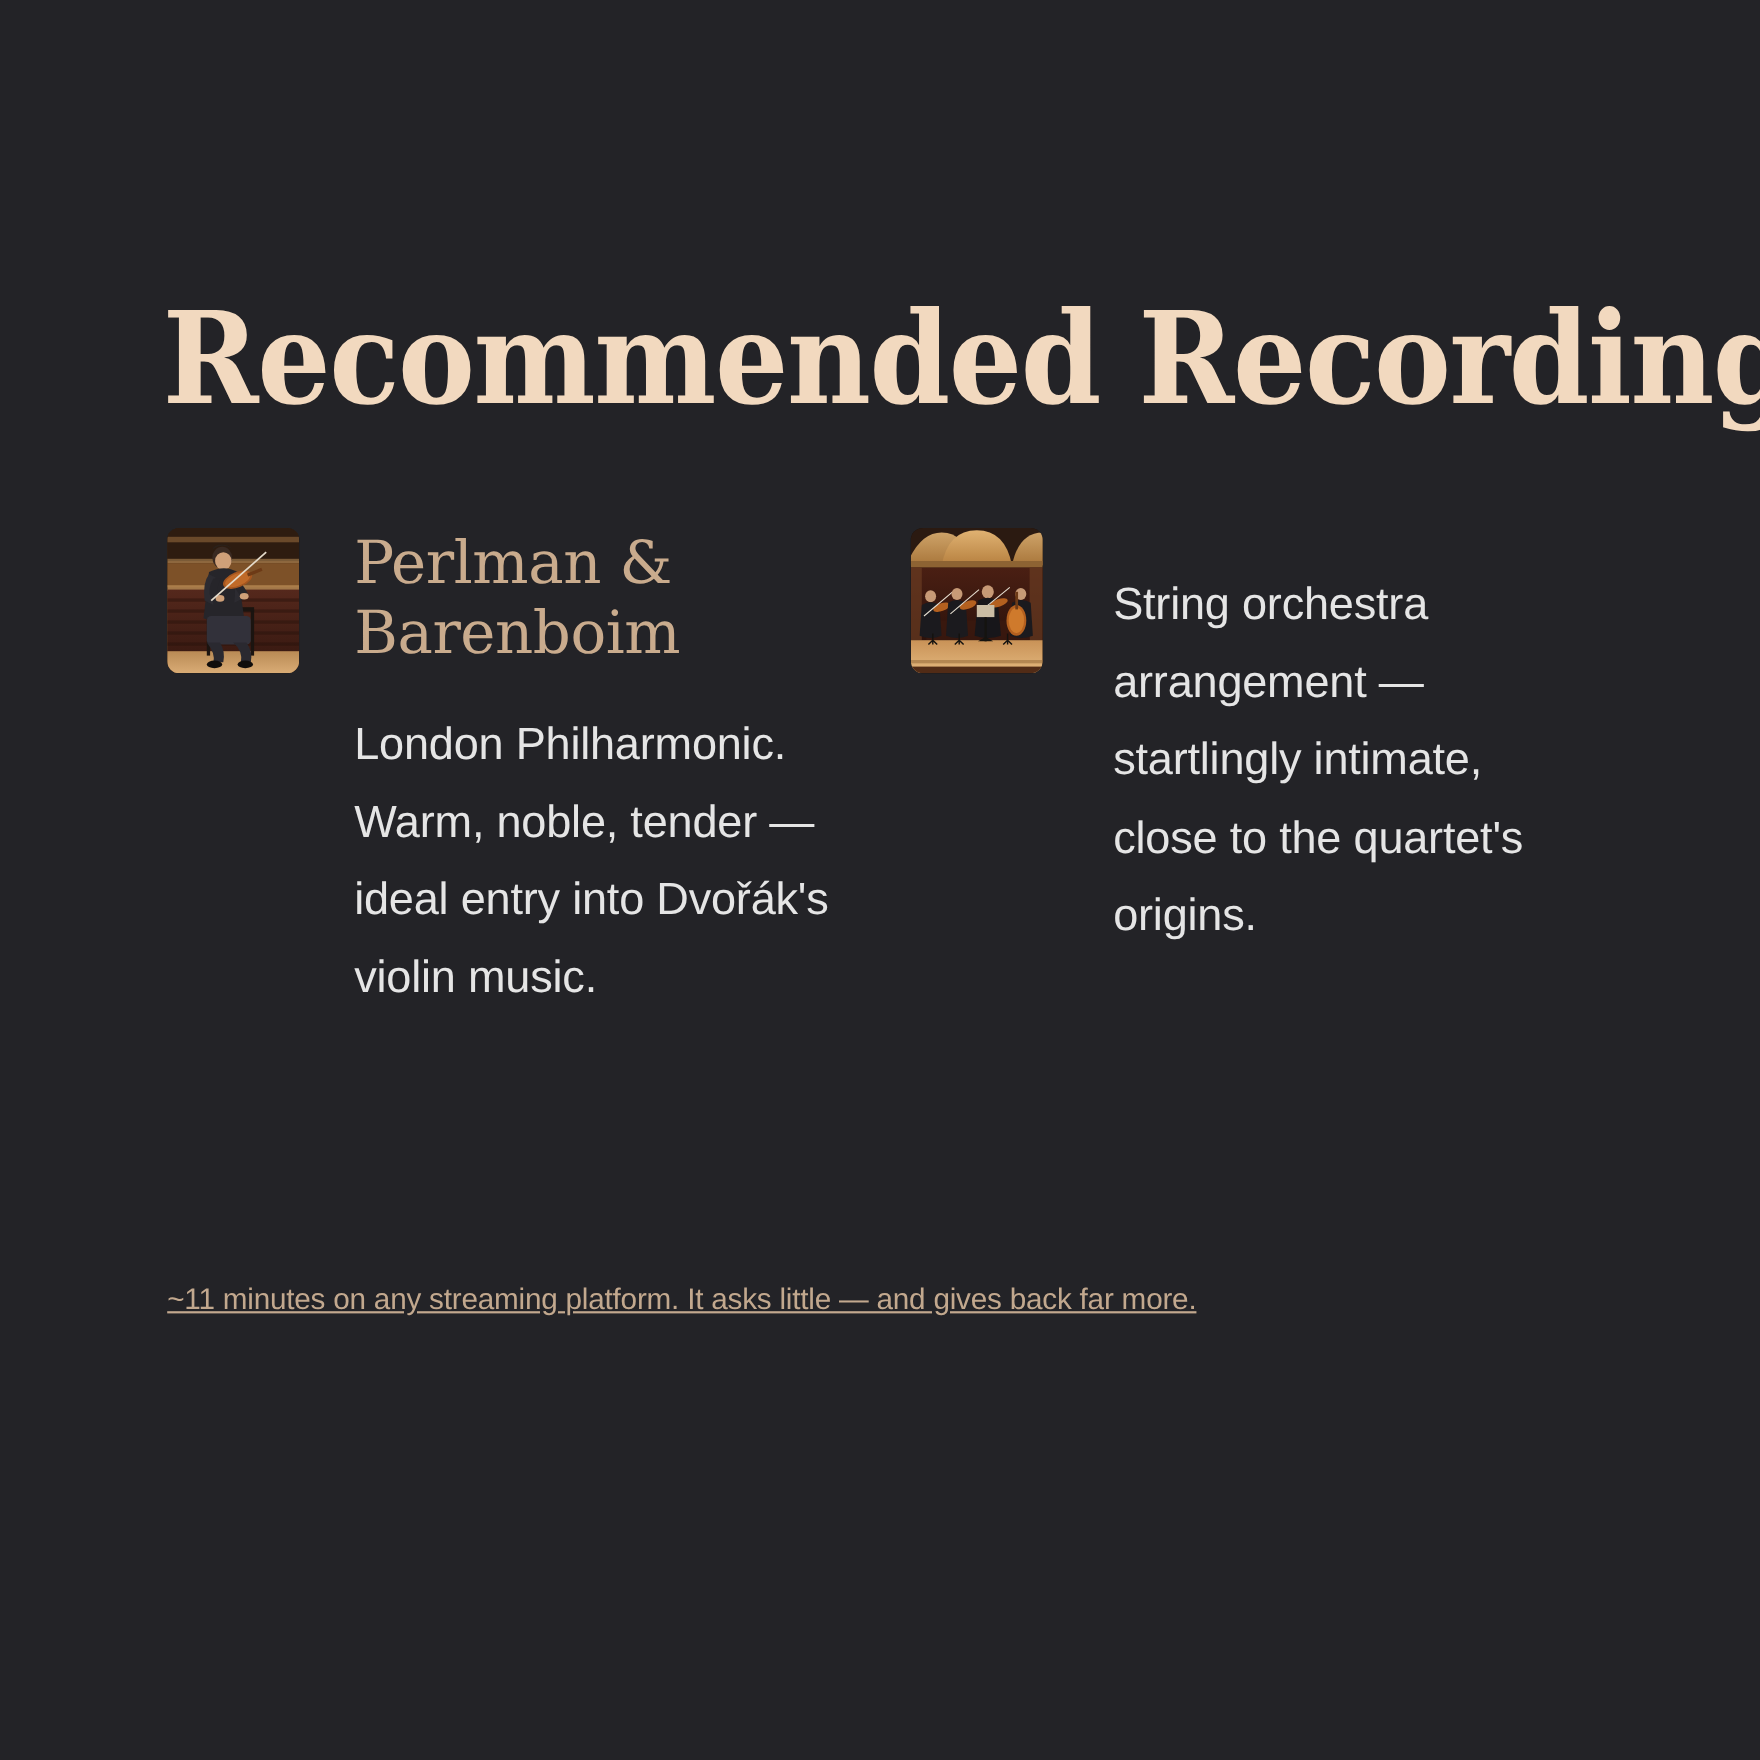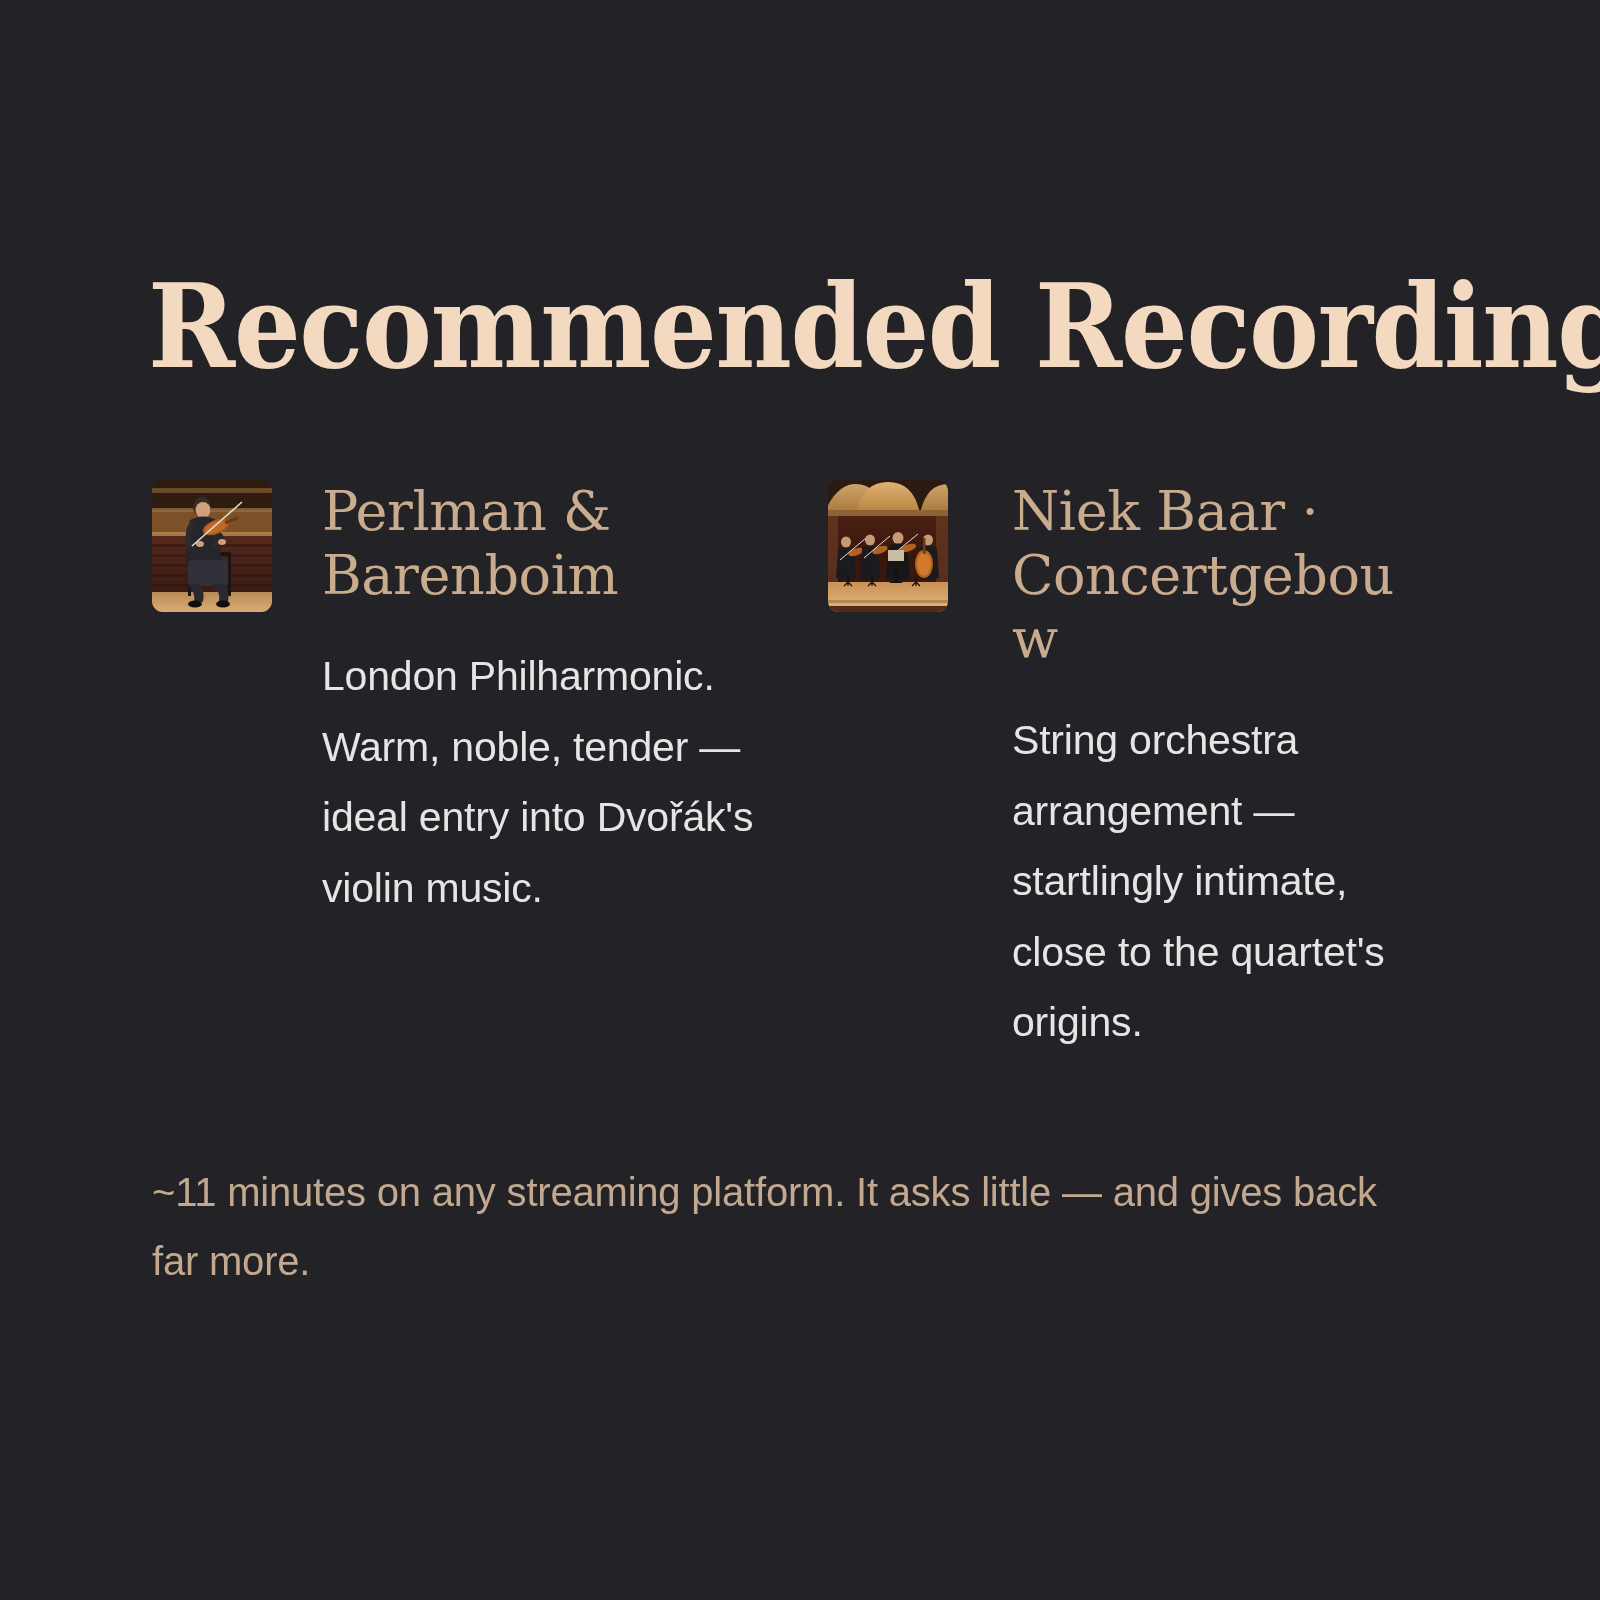--- a/index.html
+++ b/index.html
@@ -109,24 +109,25 @@
 
   
   .footer-note {
     position: absolute;
     left: 152px;
     top: 1158px;
     width: 1268px;
     margin: 0;
     font-family: "Liberation Sans", sans-serif;
     font-weight: 400;
-    font-size: 40px;
+    font-size: 27px;
     line-height: 1.72;
     letter-spacing: -0.2px;
     color: #c2a88e;
+    text-decoration: underline;
   }
 </style>
 </head>
 <body>
 
 <div class="slide">
 
   <h1 class="page-title">Recommended Recordings</h1>
 
   <div class="cards">
@@ -275,21 +276,20 @@
           </g>
 
           <g stroke="#14120f" stroke-width="1.3" fill="none">
             <path d="M20 96 l0 10 M16 106 l4 -4 l4 4"></path>
             <path d="M44 96 l0 10 M40 106 l4 -4 l4 4"></path>
             <path d="M88 96 l0 10 M84 106 l4 -4 l4 4"></path>
           </g>
         </svg>
       </div>
       <div class="card-body">
-        <h2 class="card-title">Niek Baar · Concertgebouw</h2>
         <p class="card-desc">String orchestra arrangement — startlingly intimate, close to the quartet's origins.</p>
       </div>
     </div>
 
   </div>
 
   <p class="footer-note">~11 minutes on any streaming platform. It asks little — and gives back far more.</p>
 
 </div>
 

